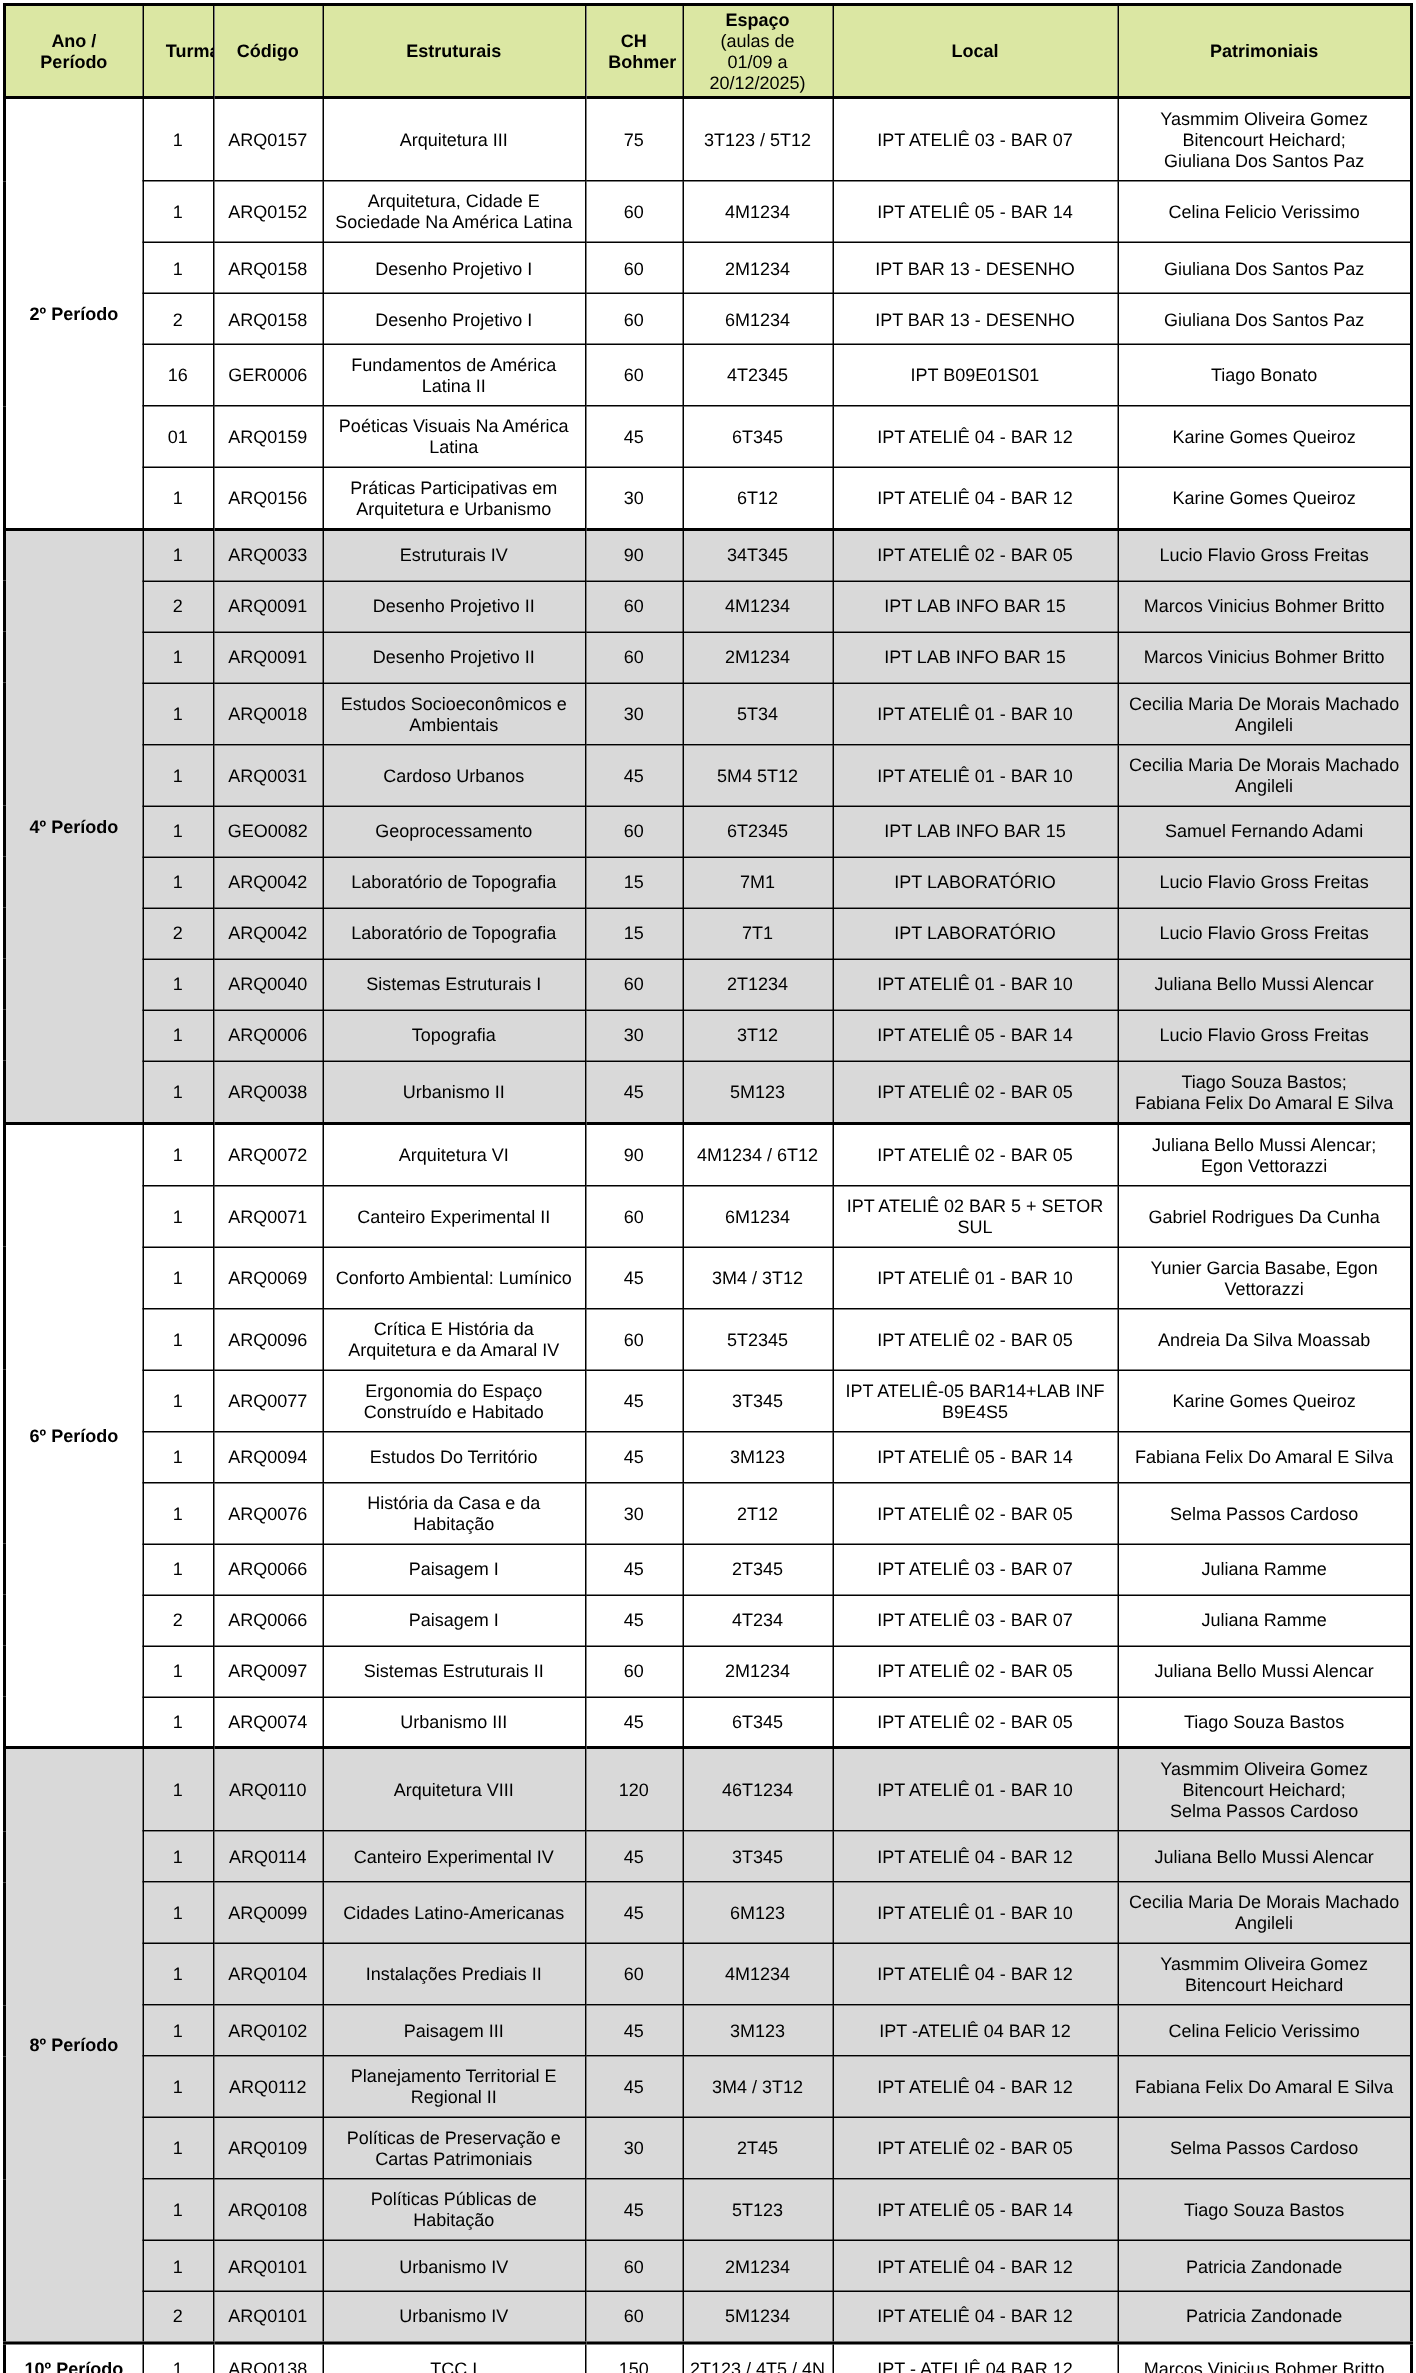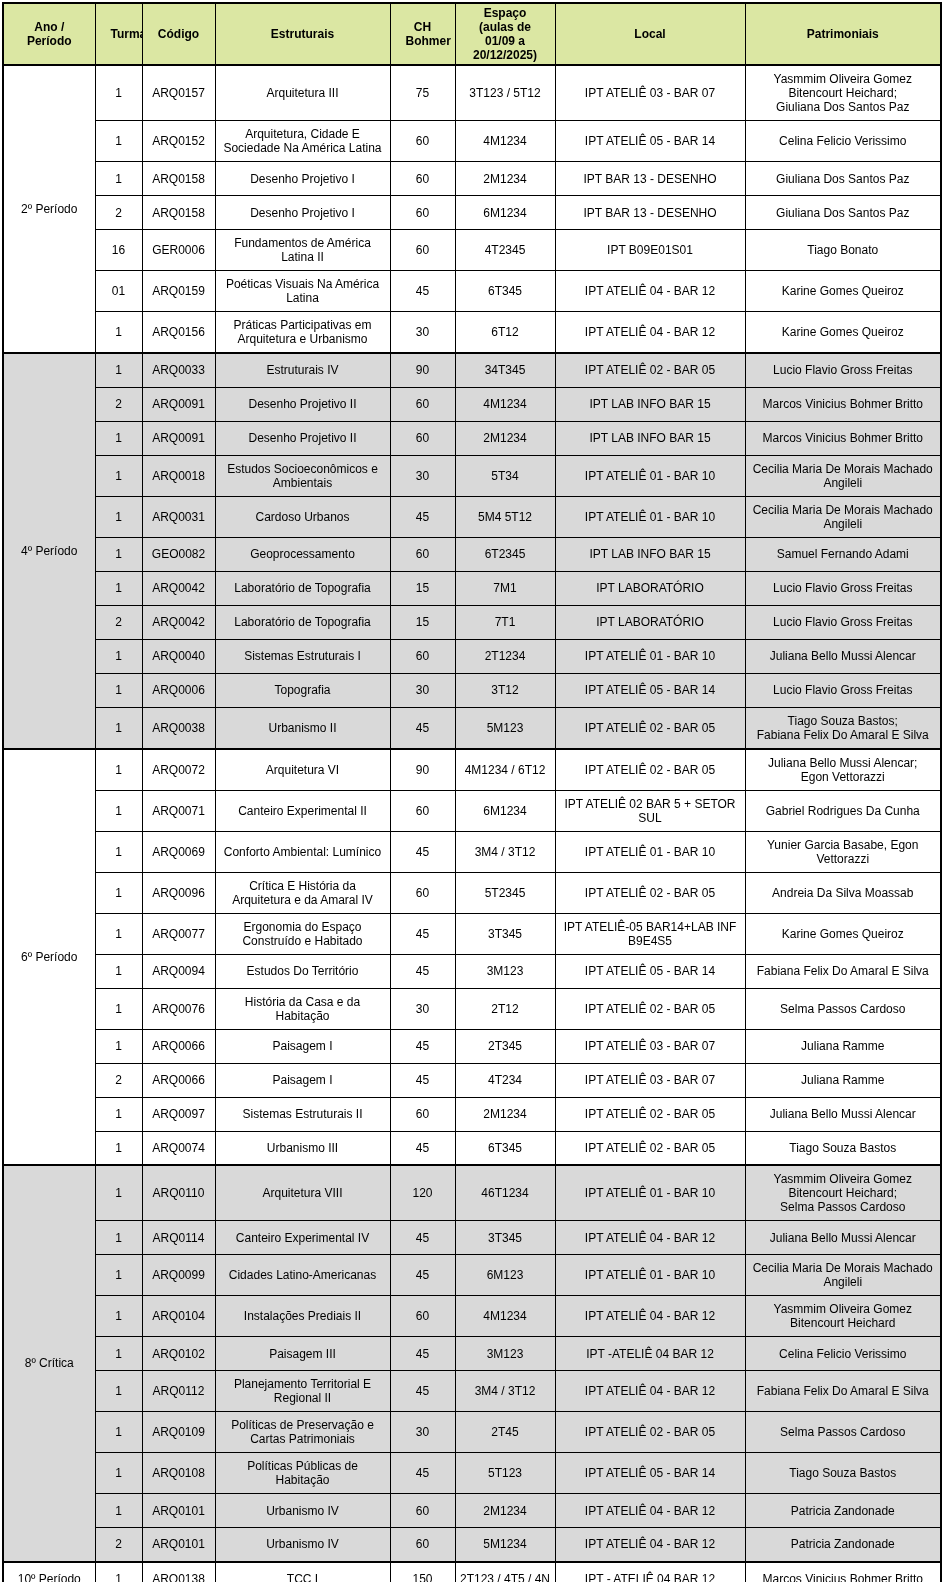--- a/index.html
+++ b/index.html
@@ -43,27 +43,27 @@
     overflow: hidden;
     white-space: pre-line;
     font-weight: normal;
   }
   thead th {
     background: var(--header-bg);
     font-weight: bold;
     border-bottom: 2px solid var(--border-color);
     padding: 2px 15px;
   }
-  thead th .sub { font-weight: bold; }
+  thead th .sub { font-weight: normal; }
   tbody tr { height: 34px; }
   tbody tr.shaded > th,
   tbody tr.shaded > td { background: var(--shaded-bg); }
   tbody tr.section-start > th,
   tbody tr.section-start > td { border-top: 2px solid var(--border-color); }
-  tbody th.period { font-weight: normal; margin-left: 28px; }
+  tbody th.period { font-weight: bold; margin-left: 28px; }
 </style>
 </head>
 <body>
 
 <div class="page">
   <table class="schedule" id="schedule-table">
     <colgroup>
       <col class="c-periodo">
         <col class="c-turma">
         <col class="c-codigo">
@@ -348,21 +348,21 @@
         <tr>
           <td>1</td>
           <td>ARQ0074</td>
           <td>Urbanismo III</td>
           <td>45</td>
           <td>6T345</td>
           <td>IPT ATELIÊ 02 - BAR 05</td>
           <td>Tiago Souza Bastos</td>
         </tr>
         <tr class="shaded section-start">
-          <th class="period" rowspan="10">8º Crítica</th>
+          <th class="period" rowspan="10">8º Período</th>
           <td>1</td>
           <td>ARQ0110</td>
           <td>Arquitetura VIII</td>
           <td>120</td>
           <td>46T1234</td>
           <td>IPT ATELIÊ 01 - BAR 10</td>
           <td>Yasmmim Oliveira Gomez Bitencourt Heichard;
 Selma Passos Cardoso</td>
         </tr>
         <tr class="shaded">

